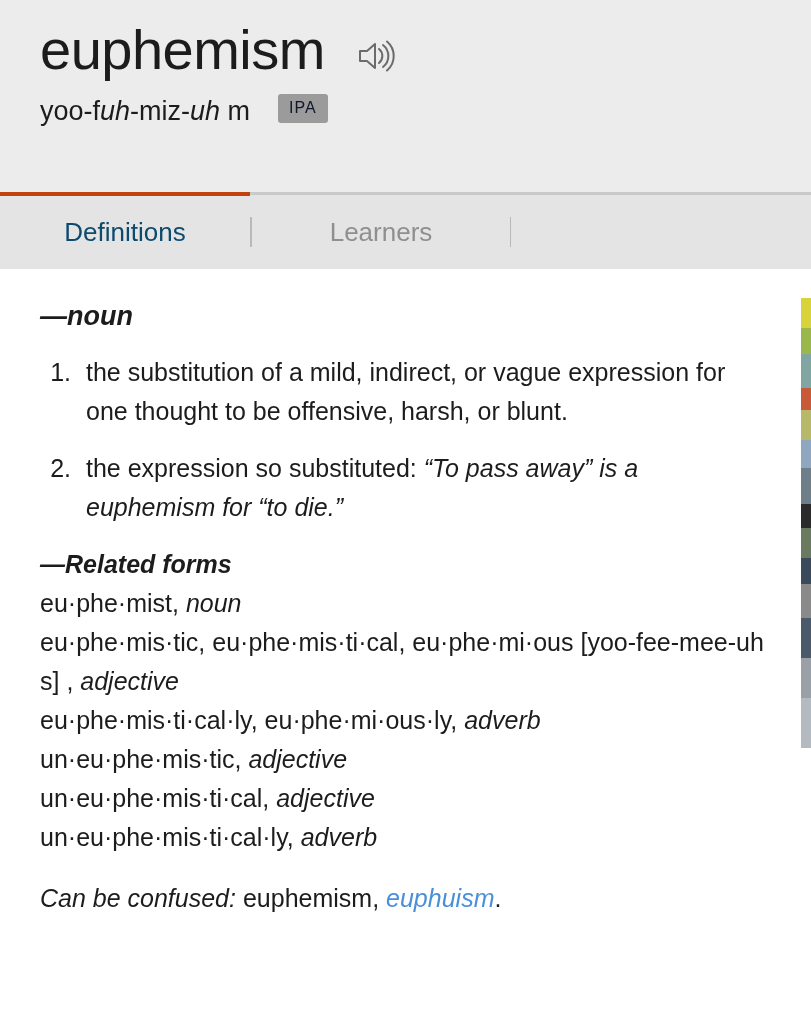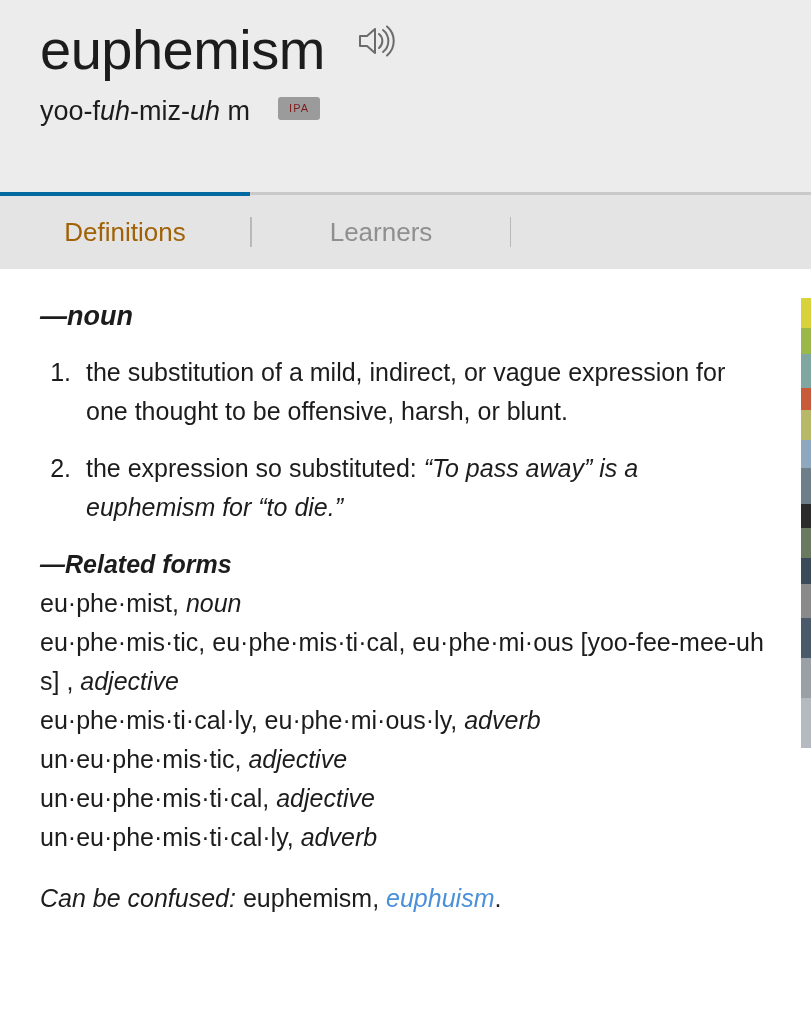--- a/index.html
+++ b/index.html
@@ -19,21 +19,21 @@
   
   .header {
     background: #ececec;
     padding: 18px 40px 20px 40px;
     box-sizing: border-box;
     height: 192px;
     position: relative;
   }
   .headword-row {
     display: flex;
-    align-items: flex-start;
+    align-items: center;
     gap: 32px;
   }
   .headword {
     font-size: 56px;
     font-weight: 300;
     letter-spacing: -0.5px;
     color: #1c1c1c;
     line-height: 1.15;
   }
   .speaker-icon {
@@ -51,22 +51,22 @@
   }
   .pron {
     font-size: 27px;
     font-weight: 400;
     color: #1c1c1c;
     letter-spacing: 0px;
   }
   .pron i { font-style: italic; }
   .ipa-badge {
     background: #9b9b9b;
-    color: #7f1d1d;
-    font-size: 11px;
+    color: #0f172a;
+    font-size: 16px;
     letter-spacing: 1px;
     padding: 5px 11px 6px 11px;
     border-radius: 3px;
     display: inline-block;
     position: relative;
     top: -3px;
   }
 
   
   .tabs {
@@ -86,22 +86,22 @@
     font-size: 26px;
     font-weight: 400;
     color: #8f8f8f;
     position: relative;
     box-sizing: border-box;
   }
   .tab.w1 { width: 250px; }
   .tab.w2 { width: 254px; }
   .tab.w3 { width: 258px; }
   .tab.active {
-    color: #a16207;
-    border-top: 4px solid #0369a1;
+    color: #0c4a6e;
+    border-top: 4px solid #c2410c;
     margin-top: -3px;
   }
   .tab-sep {
     width: 1px;
     background: #b9b9b9;
     margin: 22px 0;
     flex: 0 0 1px;
   }
 
   

